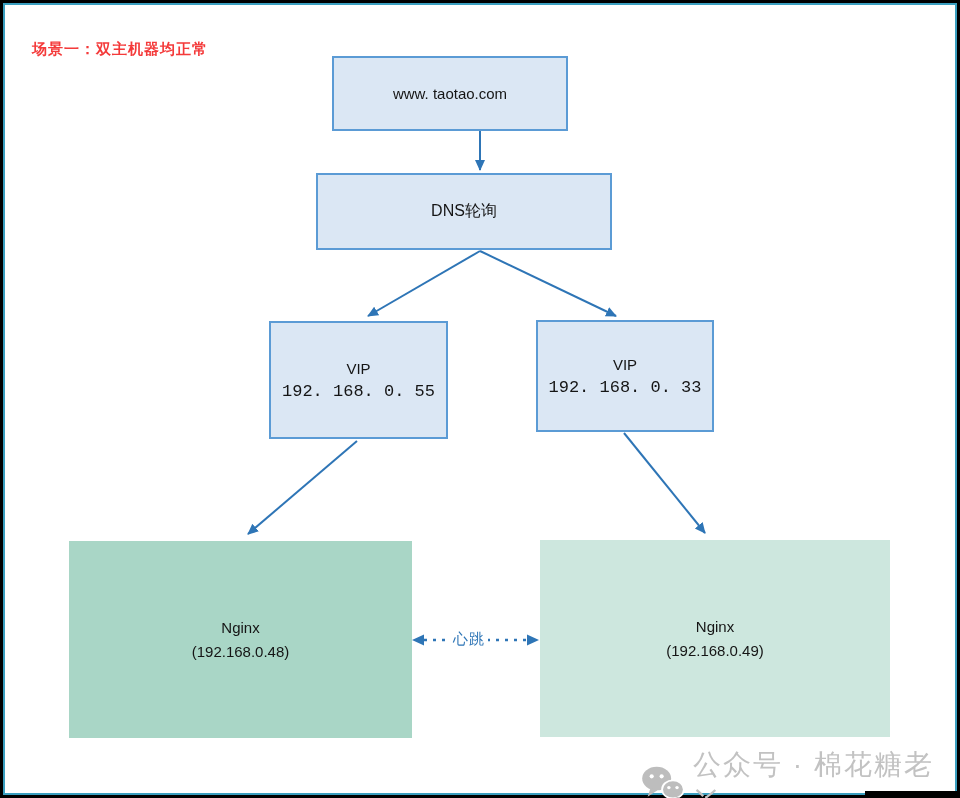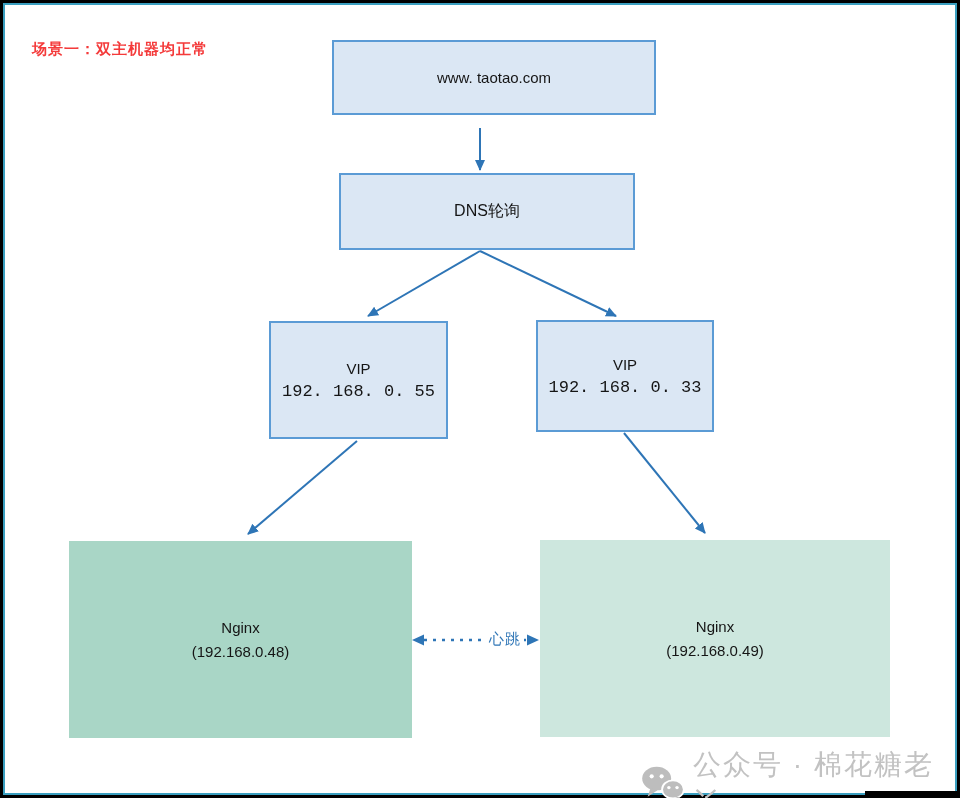--- a/index.html
+++ b/index.html
@@ -5,31 +5,31 @@
   html,body{margin:0;padding:0;background:#fff;}
   .screen{position:relative;width:960px;height:798px;background:#000;overflow:hidden;
           font-family:"Liberation Sans","DejaVu Sans",sans-serif;}
   .canvas{position:absolute;left:3px;top:3px;right:3px;bottom:3px;
           background:#ffffff;border:2px solid #3a9fc0;box-sizing:border-box;}
   .abs{position:absolute;}
   .title{left:32px;top:40px;font-size:15px;font-weight:bold;color:#f43a3a;letter-spacing:1px;}
   .node{position:absolute;box-sizing:border-box;display:flex;flex-direction:column;
         align-items:center;justify-content:center;color:#151515;text-align:center;}
   .node.blue{background:#dbe7f4;border:2px solid #5b9bd5;}
-  .node-www{left:332px;top:40px;width:324px;height:75px;font-size:15px;align-items:center;}
-  .node-dns{left:339px;top:173px;width:296px;height:77px;font-size:16px;}
+  .node-www{left:332px;top:56px;width:236px;height:75px;font-size:15px;align-items:center;}
+  .node-dns{left:316px;top:173px;width:296px;height:77px;font-size:16px;}
   .node-vip1{left:269px;top:321px;width:179px;height:118px;}
   .node-vip2{left:536px;top:320px;width:178px;height:112px;}
   .vip-title{font-size:15px;margin-bottom:5px;}
   .vip-ip{font-size:17px;font-family:Liberation Mono, monospace;}
   .node-nginx1{left:69px;top:541px;width:343px;height:197px;background:#a9d6c6;font-size:15px;line-height:1.55;}
   .node-nginx2{left:540px;top:540px;width:350px;height:197px;background:#cde7de;font-size:15px;line-height:1.55;}
   .connector-layer{position:absolute;left:0;top:0;width:960px;height:798px;pointer-events:none;}
   .heartbeat-label{left:450px;top:630px;font-size:15px;color:#2e75b6;background:#ffffff;
-                   padding:0 3px;letter-spacing:1px;margin-left:36px;}
+                   padding:0 3px;letter-spacing:1px;}
   .watermark{left:641px;top:746px;display:flex;align-items:center;color:#c2c2c2;}
   .watermark-text{font-size:28px;letter-spacing:2px;margin-left:8px;color:#c2c2c2;}
   .bottom-bar{left:865px;top:791px;width:95px;height:7px;background:#000;}
 </style>
 </head>
 <body>
 
 <div class="screen">
   <div class="canvas"></div>
 

